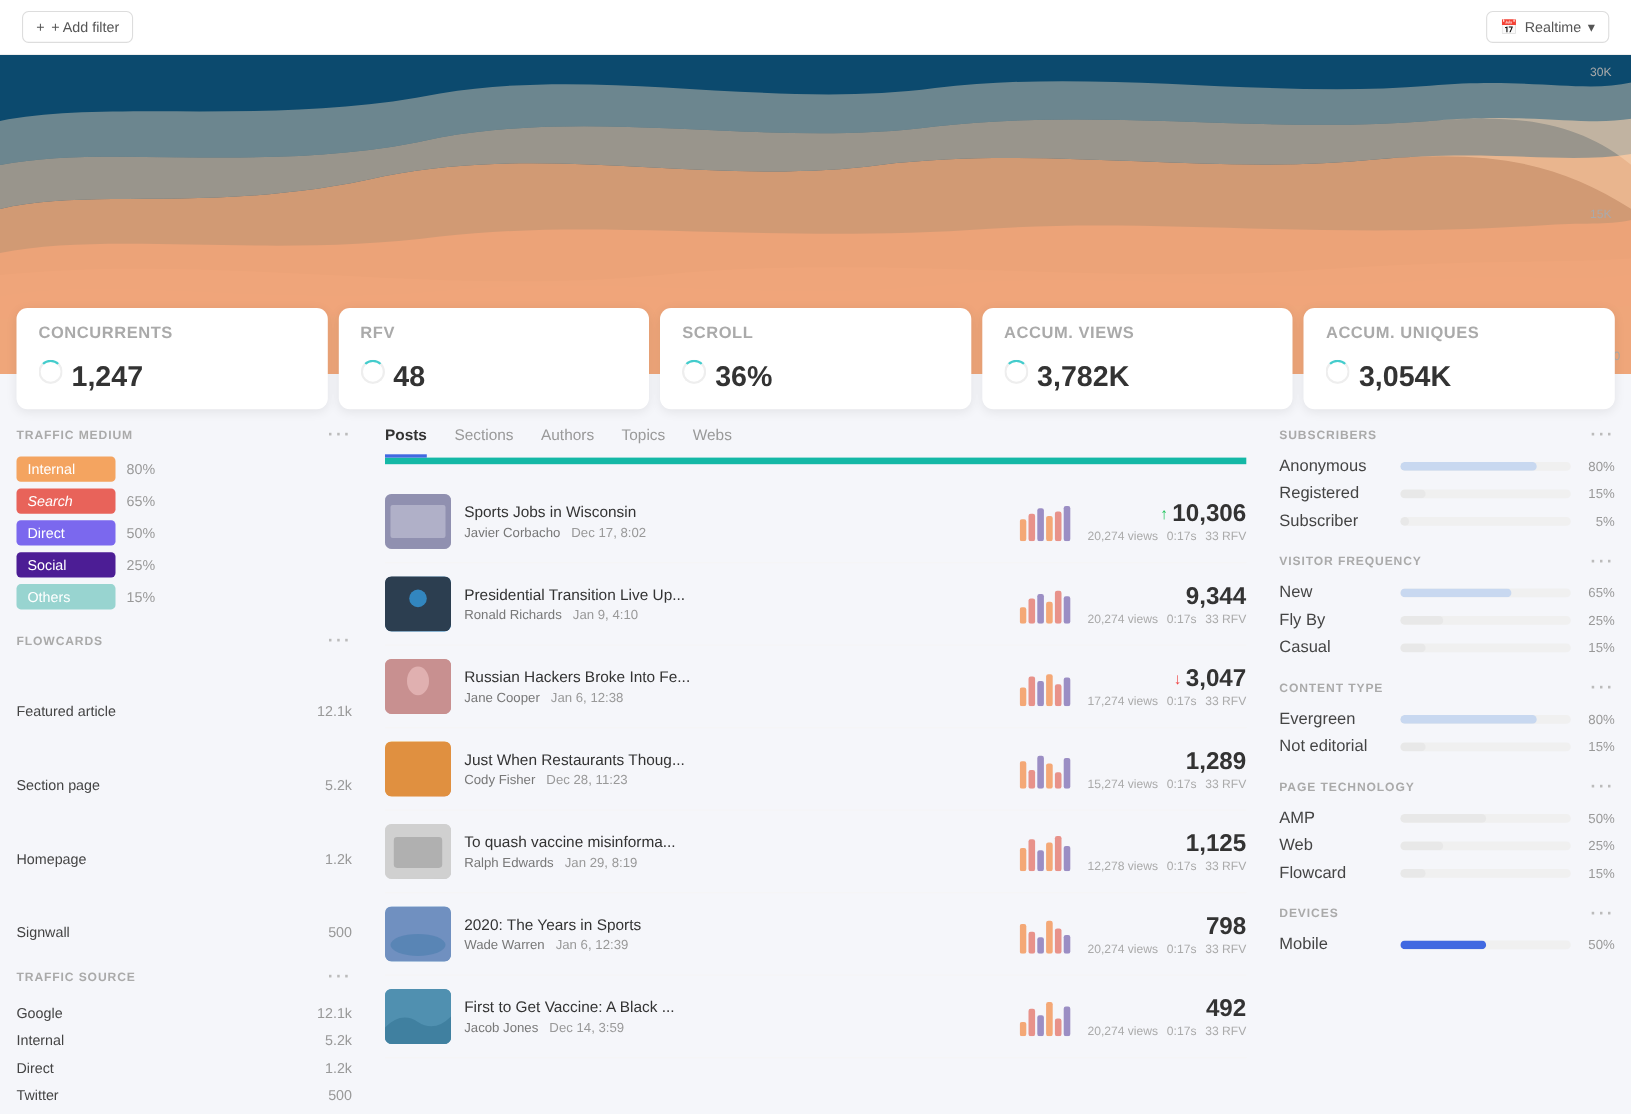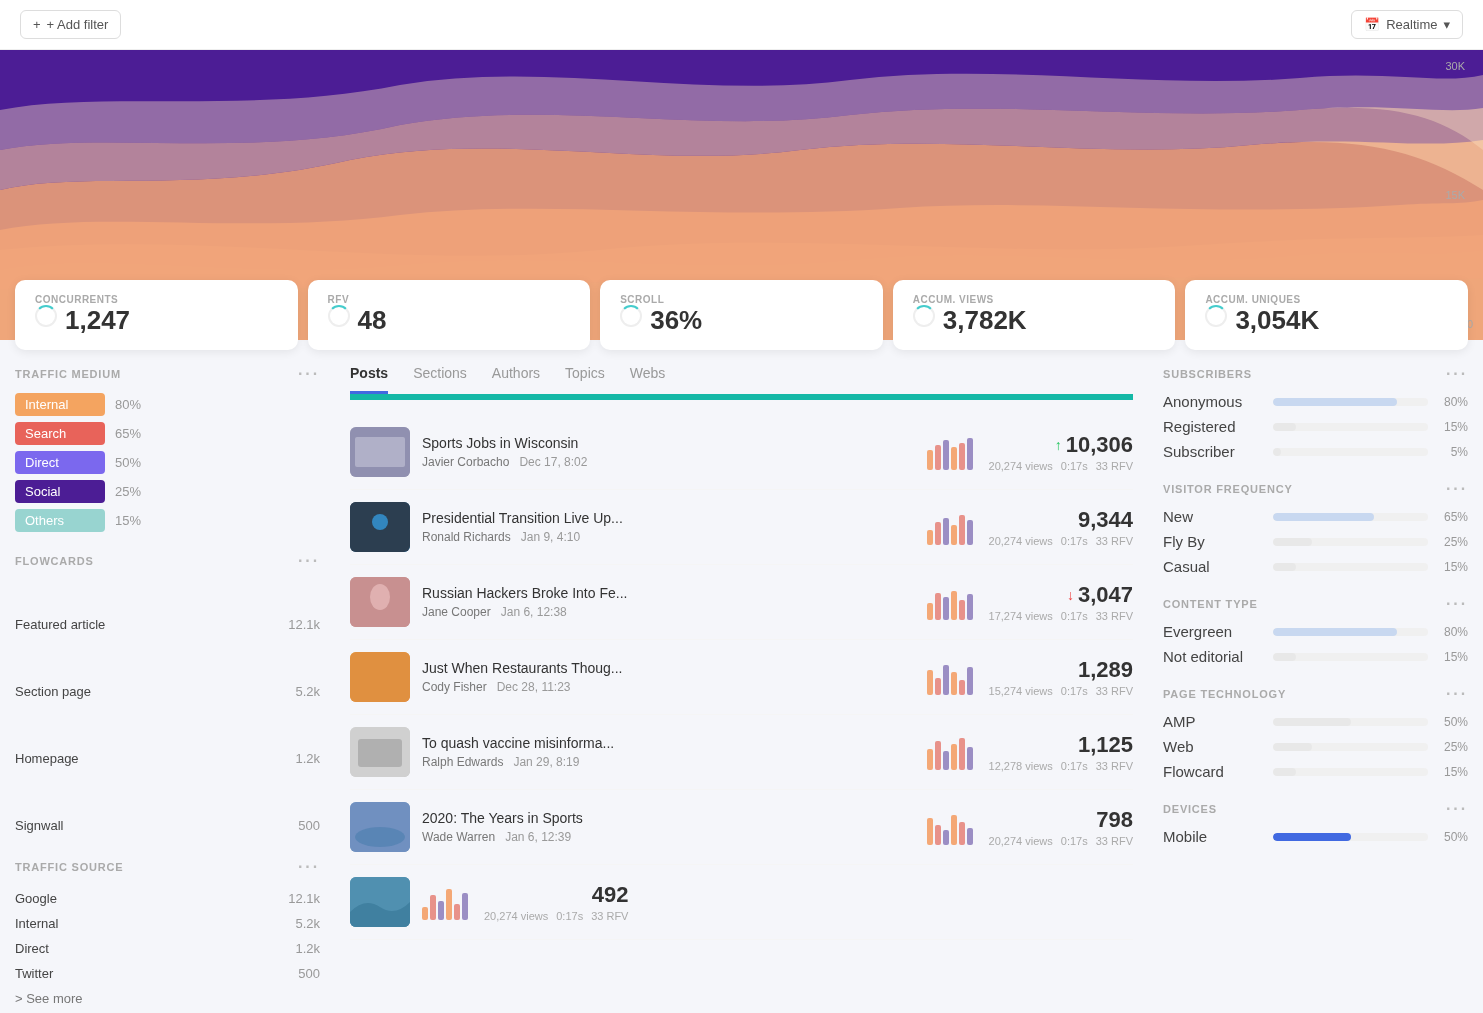--- a/index.html
+++ b/index.html
@@ -4,46 +4,46 @@
   <style>
     * { box-sizing: border-box; margin: 0; padding: 0; }
     body { font-family: -apple-system, BlinkMacSystemFont, 'Segoe UI', sans-serif; background: #f5f6fa; color: #333; overflow-x: hidden; }
 
     
     .topbar { display: flex; align-items: center; justify-content: space-between; padding: 10px 20px; background: #fff; border-bottom: 1px solid #eee; position: relative; z-index: 10; }
     .add-filter-btn { display: flex; align-items: center; gap: 6px; border: 1px solid #ddd; border-radius: 6px; padding: 6px 12px; cursor: pointer; background: #fff; font-size: 13px; color: #555; }
     .realtime-btn { display: flex; align-items: center; gap: 6px; border: 1px solid #ddd; border-radius: 6px; padding: 6px 12px; cursor: pointer; background: #fff; font-size: 13px; color: #555; }
 
     
-    .chart-area { position: relative; height: 290px; background: #4c1d95; overflow: hidden; }
+    .chart-area { position: relative; height: 290px; background: #0c4a6e; overflow: hidden; }
     .chart-area svg { width: 100%; height: 100%; }
     .chart-label { position: absolute; bottom: 10px; left: 30px; font-size: 11px; color: #999; }
     .chart-right-labels { position: absolute; right: 10px; top: 0; height: 100%; display: flex; flex-direction: column; justify-content: space-between; padding: 10px 0; font-size: 11px; color: #aaa; }
 
     
     .stats-row { display: flex; gap: 0; padding: 0 10px; margin-top: -60px; position: relative; z-index: 5; }
     .stat-card { background: #fff; border-radius: 10px; padding: 14px 20px; flex: 1; margin: 0 5px; box-shadow: 0 2px 10px rgba(0,0,0,0.08); }
-    .stat-label { font-size: 10px; font-weight: 600; color: #aaa; letter-spacing: 0.5px; text-transform: uppercase; margin-bottom: 0; }
+    .stat-label { font-size: 15px; font-weight: 600; color: #aaa; letter-spacing: 0.5px; text-transform: uppercase; margin-bottom: 16px; }
     .stat-value { font-size: 26px; font-weight: 600; color: #333; display: flex; align-items: flex-start; gap: 8px; }
     .stat-spinner { width: 22px; height: 22px; border: 2px solid #eee; border-top: 2px solid #4CC; border-radius: 50%; flex-shrink: 0; }
 
     
     .main-content { display: flex; gap: 0; padding: 15px; }
 
     
     .left-sidebar { width: 320px; flex-shrink: 0; padding-right: 15px; }
     .section-title { font-size: 11px; font-weight: 600; color: #aaa; letter-spacing: 0.8px; text-transform: uppercase; margin-bottom: 10px; display: flex; align-items: center; justify-content: space-between; }
     .more-btn { cursor: pointer; color: #bbb; font-size: 16px; letter-spacing: 2px; }
 
     
     .traffic-medium-section { margin-bottom: 20px; }
     .bar-row { display: flex; align-items: center; margin-bottom: 6px; }
     .bar-label { font-size: 13px; color: #fff; font-weight: 500; padding: 4px 10px; border-radius: 4px; min-width: 90px; }
     .bar-label.internal { background: #f4a460; }
-    .bar-label.search { background: #e8635a; }
+    .bar-label.search { background: #e8635a; font-style: italic; }
     .bar-label.direct { background: #7b68ee; }
     .bar-label.social { background: #4c1d95; }
     .bar-label.others { background: #98d4d0; }
     .bar-pct { font-size: 13px; color: #999; margin-left: 10px; }
 
     
     .flowcards-section { margin-bottom: 20px; }
     .flow-row { display: flex; justify-content: space-between; padding: 5px 0; font-size: 13px; margin-top: 42px; }
     .flow-name { color: #444; font-weight: 500; }
     .flow-val { color: #999; }
@@ -472,20 +472,27 @@
         </div>
       </div>
 
       <div class="post-item">
         <div class="post-thumb" style="background:linear-gradient(135deg,#60a0c0,#4080a0)">
           <svg width="60" height="50" viewBox="0 0 60 50">
               <rect width="60" height="50" fill="#5090b0"></rect>
               <path d="M0,35 Q15,20 30,30 Q45,40 60,25 L60,50 L0,50 Z" fill="#4080a0"></path>
             </svg>
         </div>
+        <div class="post-info">
+          <div class="post-title">First to Get Vaccine: A Black ...</div>
+          <div class="post-meta">
+            <span class="post-meta-author">Jacob Jones</span>
+            <span> &nbsp; Dec 14, 3:59</span>
+          </div>
+        </div>
         <div class="mini-chart">
           <svg width="50" height="35" viewBox="0 0 50 35">
             <rect x="0" y="22" width="6" height="13" fill="#f4a876" rx="2"></rect>
             <rect x="8" y="10" width="6" height="25" fill="#e8928a" rx="2"></rect>
             <rect x="16" y="16" width="6" height="19" fill="#9b8ec4" rx="2"></rect>
             <rect x="24" y="4" width="6" height="31" fill="#f4a876" rx="2"></rect>
             <rect x="32" y="19" width="6" height="16" fill="#e8928a" rx="2"></rect>
             <rect x="40" y="8" width="6" height="27" fill="#9b8ec4" rx="2"></rect>
           </svg>
         </div>

